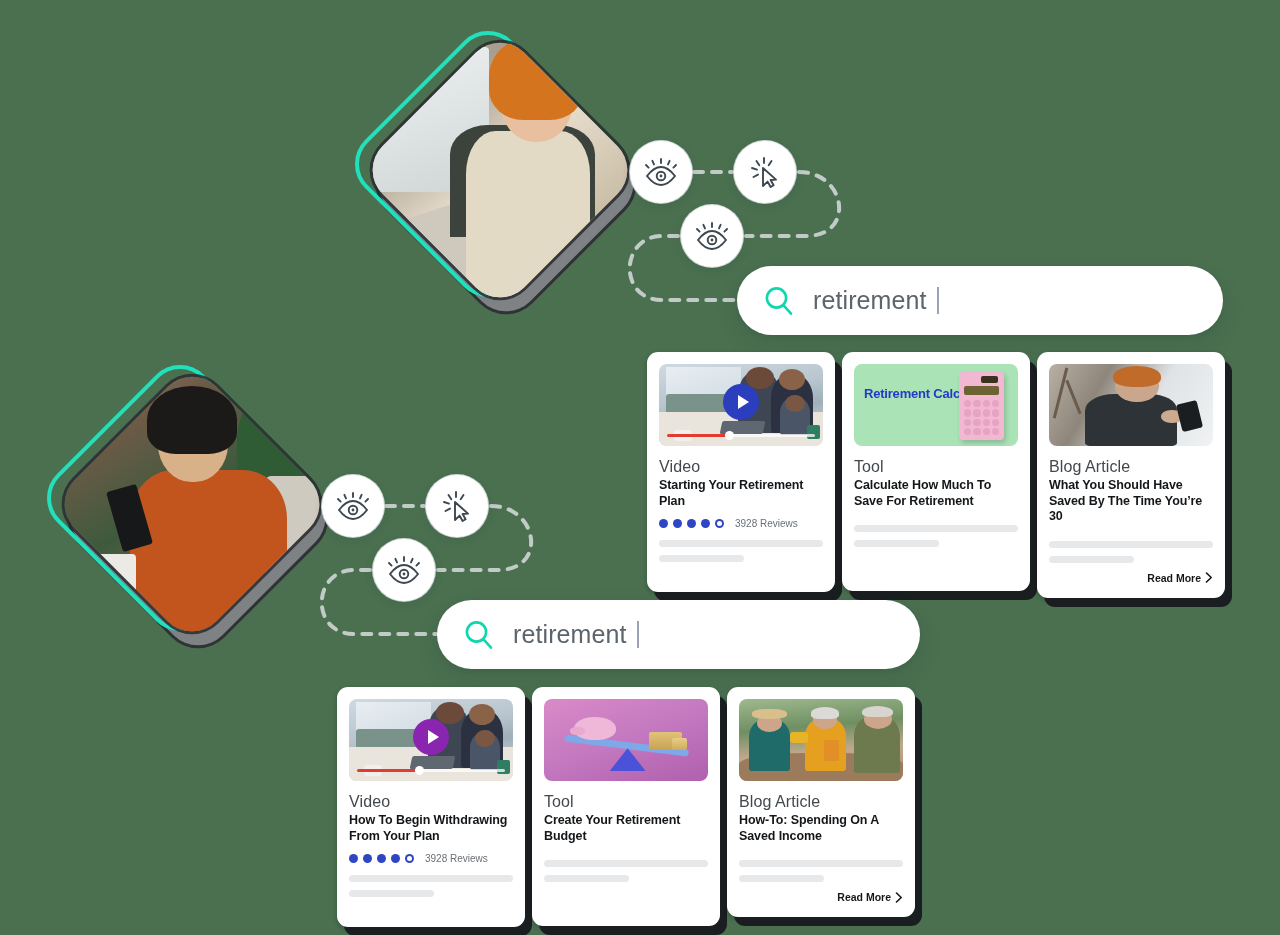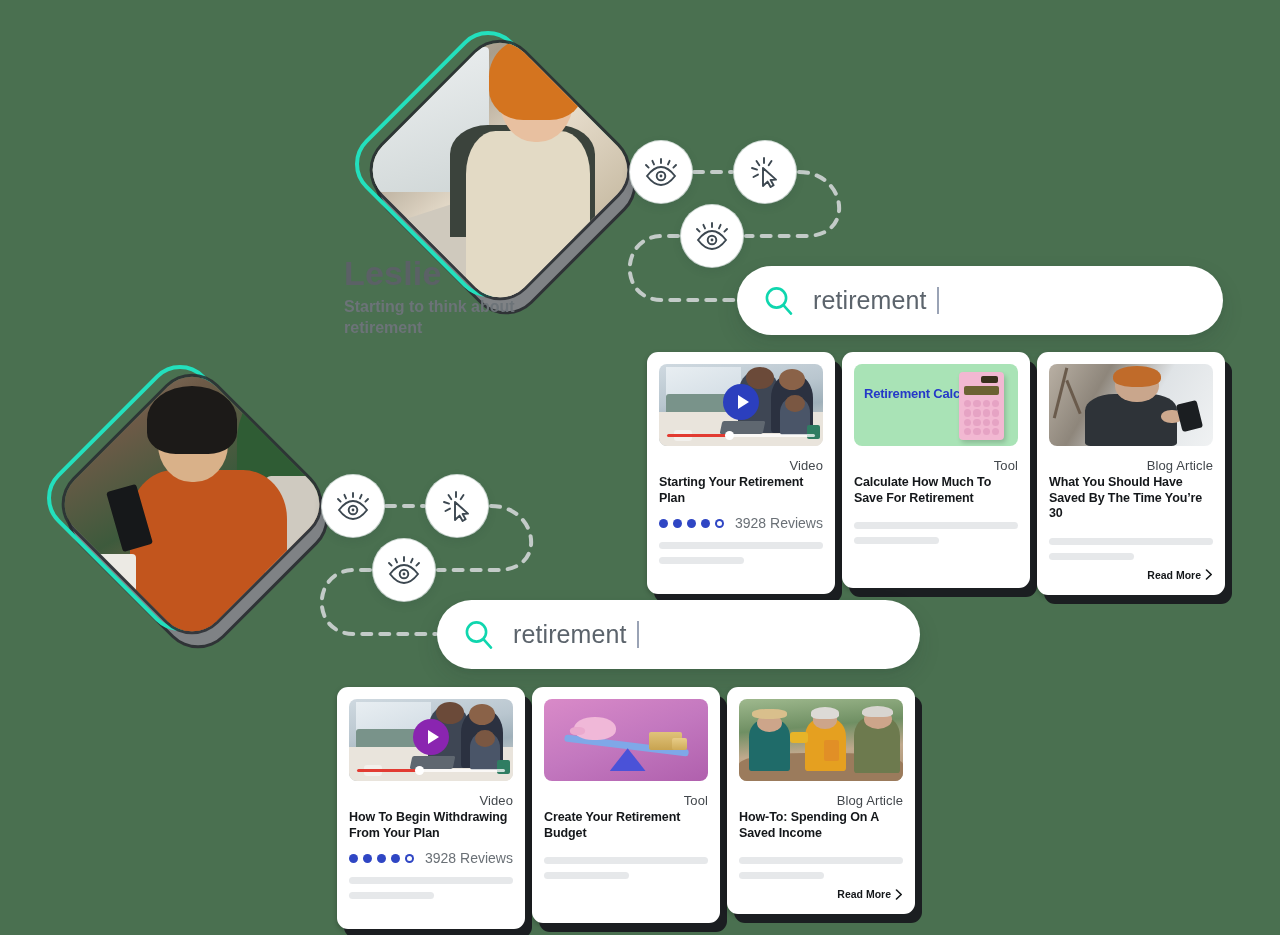--- a/index.html
+++ b/index.html
@@ -141,24 +141,23 @@
   }
   .card .thumb {
     position: relative;
     width: 164px;
     height: 82px;
     border-radius: 8px;
     overflow: hidden;
   }
   .card .kind {
     margin-top: 12px;
-    font-size: 13px;
+    font-size: 16px;
     color: #43484d;
     letter-spacing: .1px;
-    text-align: right;
   }
   .card .title {
     margin-top: 2px;
     font-size: 12.5px;
     font-weight: 700;
     color: #14171a;
     line-height: 1.24;
     letter-spacing: -.1px;
   }
   .rating {
@@ -171,21 +170,21 @@
     width: 9px; height: 9px;
     border-radius: 50%;
     background: #2f46c4;
   }
   .dot.empty {
     background: #ffffff;
     box-shadow: inset 0 0 0 2px #2f46c4;
   }
   .reviews {
     margin-left: 6px;
-    font-size: 14px;
+    font-size: 10px;
     color: #6a7076;
   }
   .skel {
     height: 7px;
     border-radius: 4px;
     background: #e6e8ea;
   }
   .skel.long { margin-top: 11px; width: 100%; }
   .skel.short { margin-top: 8px; width: 52%; }
   .readmore {
@@ -371,24 +370,20 @@
             <div class="win"></div>
             <div class="tab"></div>
             <div class="shirt"></div>
             <div class="apron"></div>
             <div class="head"></div>
             <div class="hair"></div>
           </div>
         </div>
       </div>
     </div>
-  </div>
-  <div class="persona-label" style="left:344px; top:256px;">
-    <div class="persona-name">Leslie</div>
-    <div class="persona-sub">Starting to think about retirement</div>
   </div>
 
   <div class="bubble" style="left:630px; top:141px;">
     <svg width="34" height="28" viewBox="0 0 34 28">
       <g fill="none" stroke="#3c4750" stroke-width="1.9" stroke-linecap="round">
         <path d="M3,18 C8,11.5 13,9 17,9 C21,9 26,11.5 31,18 C26,24.5 21,27 17,27 C13,27 8,24.5 3,18 Z"></path>
         <circle cx="17" cy="18" r="4.3"></circle>
         <circle cx="17" cy="18" r="1.4" fill="#3c4750" stroke="none"></circle>
         <path d="M17,5 L17,1"></path>
           <path d="M10,6.4 L8.4,2.8"></path>

